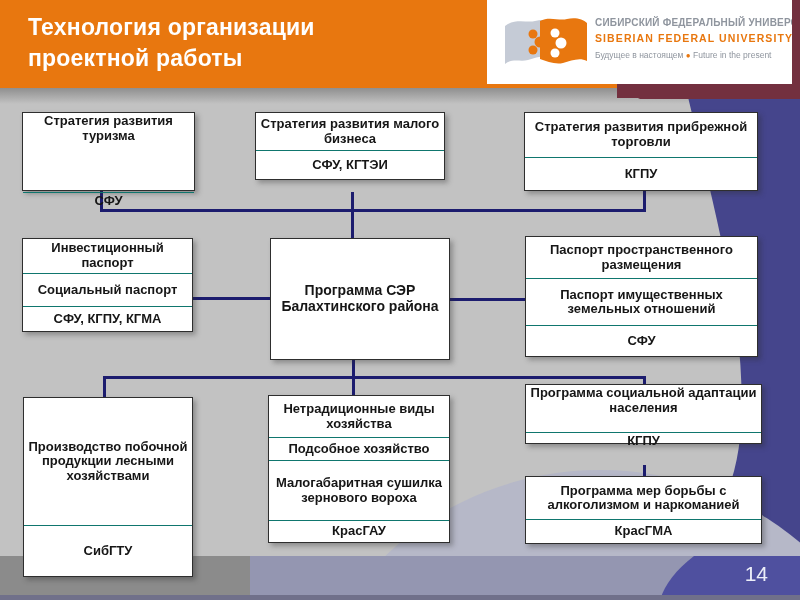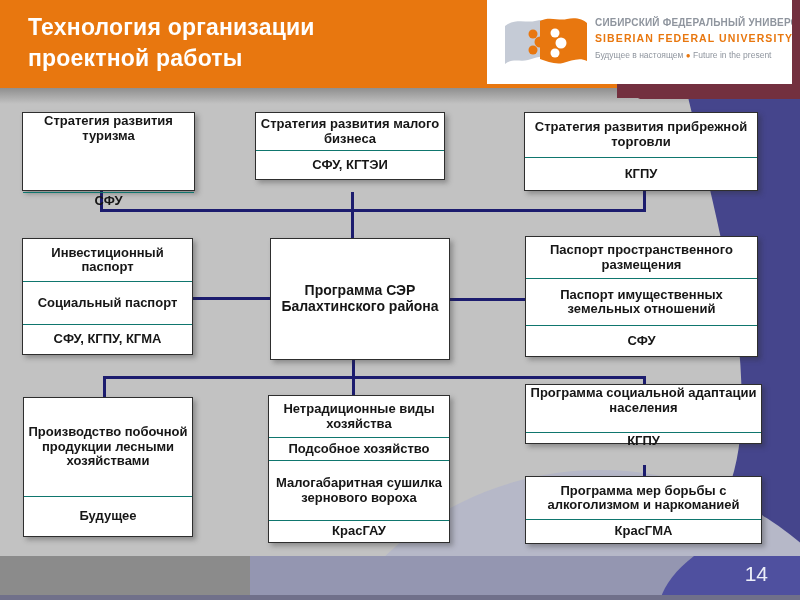--- a/index.html
+++ b/index.html
@@ -108,37 +108,37 @@
     </div>
     <div class="box" style="left:255px;top:112px;width:190px;height:68px;">
       <div class="sec" style="flex:46 1 0;">Стратегия развития малого бизнеса</div>
       <div class="sec" style="flex:34 1 0;">СФУ, КГТЭИ</div>
     </div>
     <div class="box" style="left:524px;top:112px;width:234px;height:79px;">
       <div class="sec" style="flex:46 1 0;">Стратегия развития прибрежной торговли</div>
       <div class="sec" style="flex:33 1 0;">КГПУ</div>
     </div>
 
-    <div class="box" style="left:22px;top:238px;width:171px;height:117px;">
+    <div class="box" style="left:22px;top:238px;width:171px;height:94px;">
       <div class="sec" style="flex:44 1 0;">Инвестиционный паспорт</div>
       <div class="sec" style="flex:43 1 0;">Социальный паспорт</div>
       <div class="sec" style="flex:30 1 0;">СФУ, КГПУ, КГМА</div>
     </div>
     <div class="box" style="left:270px;top:238px;width:180px;height:122px;">
       <div class="sec big" style="flex:1 1 0;">Программа СЭР Балахтинского района</div>
     </div>
     <div class="box" style="left:525px;top:236px;width:233px;height:121px;">
       <div class="sec" style="flex:43 1 0;">Паспорт пространственного размещения</div>
       <div class="sec" style="flex:48 1 0;">Паспорт имущественных земельных отношений</div>
       <div class="sec" style="flex:30 1 0;">СФУ</div>
     </div>
 
-    <div class="box" style="left:23px;top:397px;width:170px;height:140px;">
+    <div class="box" style="left:23px;top:397px;width:170px;height:180px;">
       <div class="sec" style="flex:101 1 0;">Производство побочной продукции лесными хозяйствами</div>
-      <div class="sec" style="flex:39 1 0;">Будущее</div>
+      <div class="sec" style="flex:39 1 0;">СибГТУ</div>
     </div>
     <div class="box" style="left:268px;top:395px;width:182px;height:148px;">
       <div class="sec" style="flex:43 1 0;">Нетрадиционные виды хозяйства</div>
       <div class="sec" style="flex:22 1 0;">Подсобное хозяйство</div>
       <div class="sec" style="flex:62 1 0;">Малогабаритная сушилка зернового вороха</div>
       <div class="sec" style="flex:21 1 0;">КрасГАУ</div>
     </div>
     <div class="box" style="left:525px;top:384px;width:237px;height:60px;gap:16px;">
       <div class="sec" style="flex:49 1 0;">Программа социальной адаптации населения</div>
       <div class="sec" style="flex:23 1 0;">КГПУ</div>

